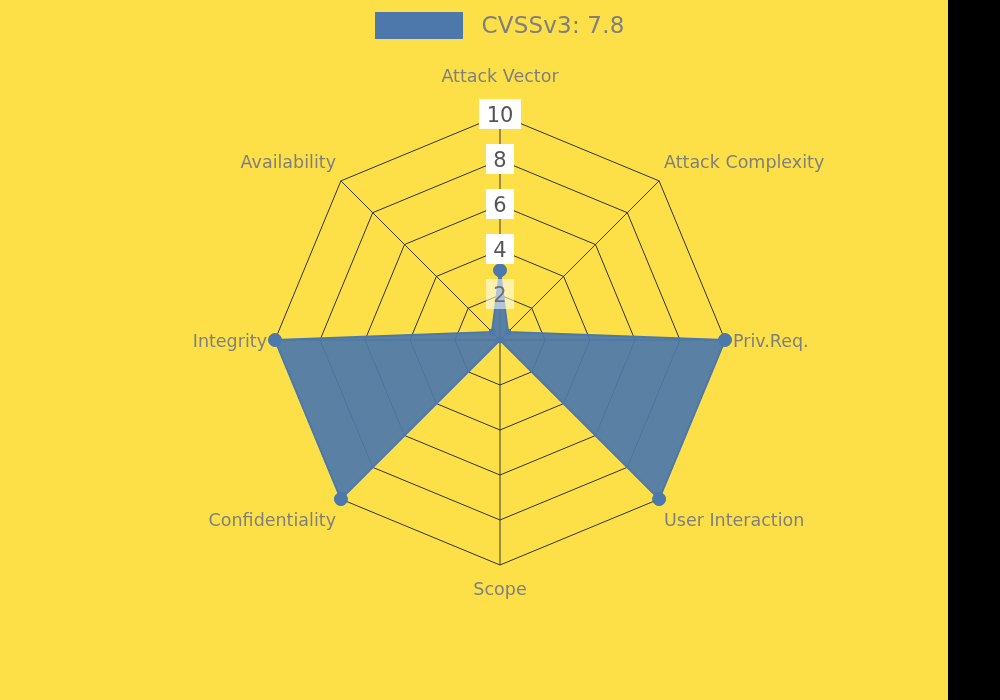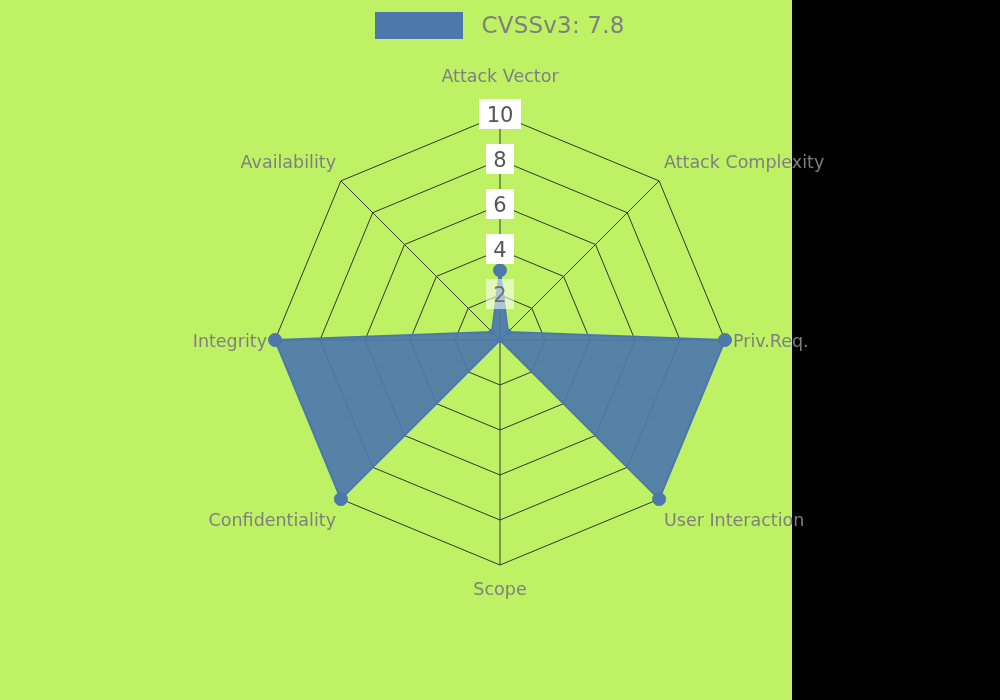--- a/index.html
+++ b/index.html
@@ -12,23 +12,23 @@
     width: 1000px;
     height: 700px;
     overflow: hidden;
     font-family: "DejaVu Sans", "Liberation Sans", sans-serif;
     position: relative;
   }
   #figure {
     position: absolute;
     left: 0;
     top: 0;
-    width: 792px;
+    width: 948px;
     height: 700px;
-    background: #bef264;
+    background: #fde047;
   }
   
   #legend {
     position: absolute;
     left: 0;
     top: 12px;
     width: 1000px;
     display: flex;
     justify-content: center;
     align-items: center;

